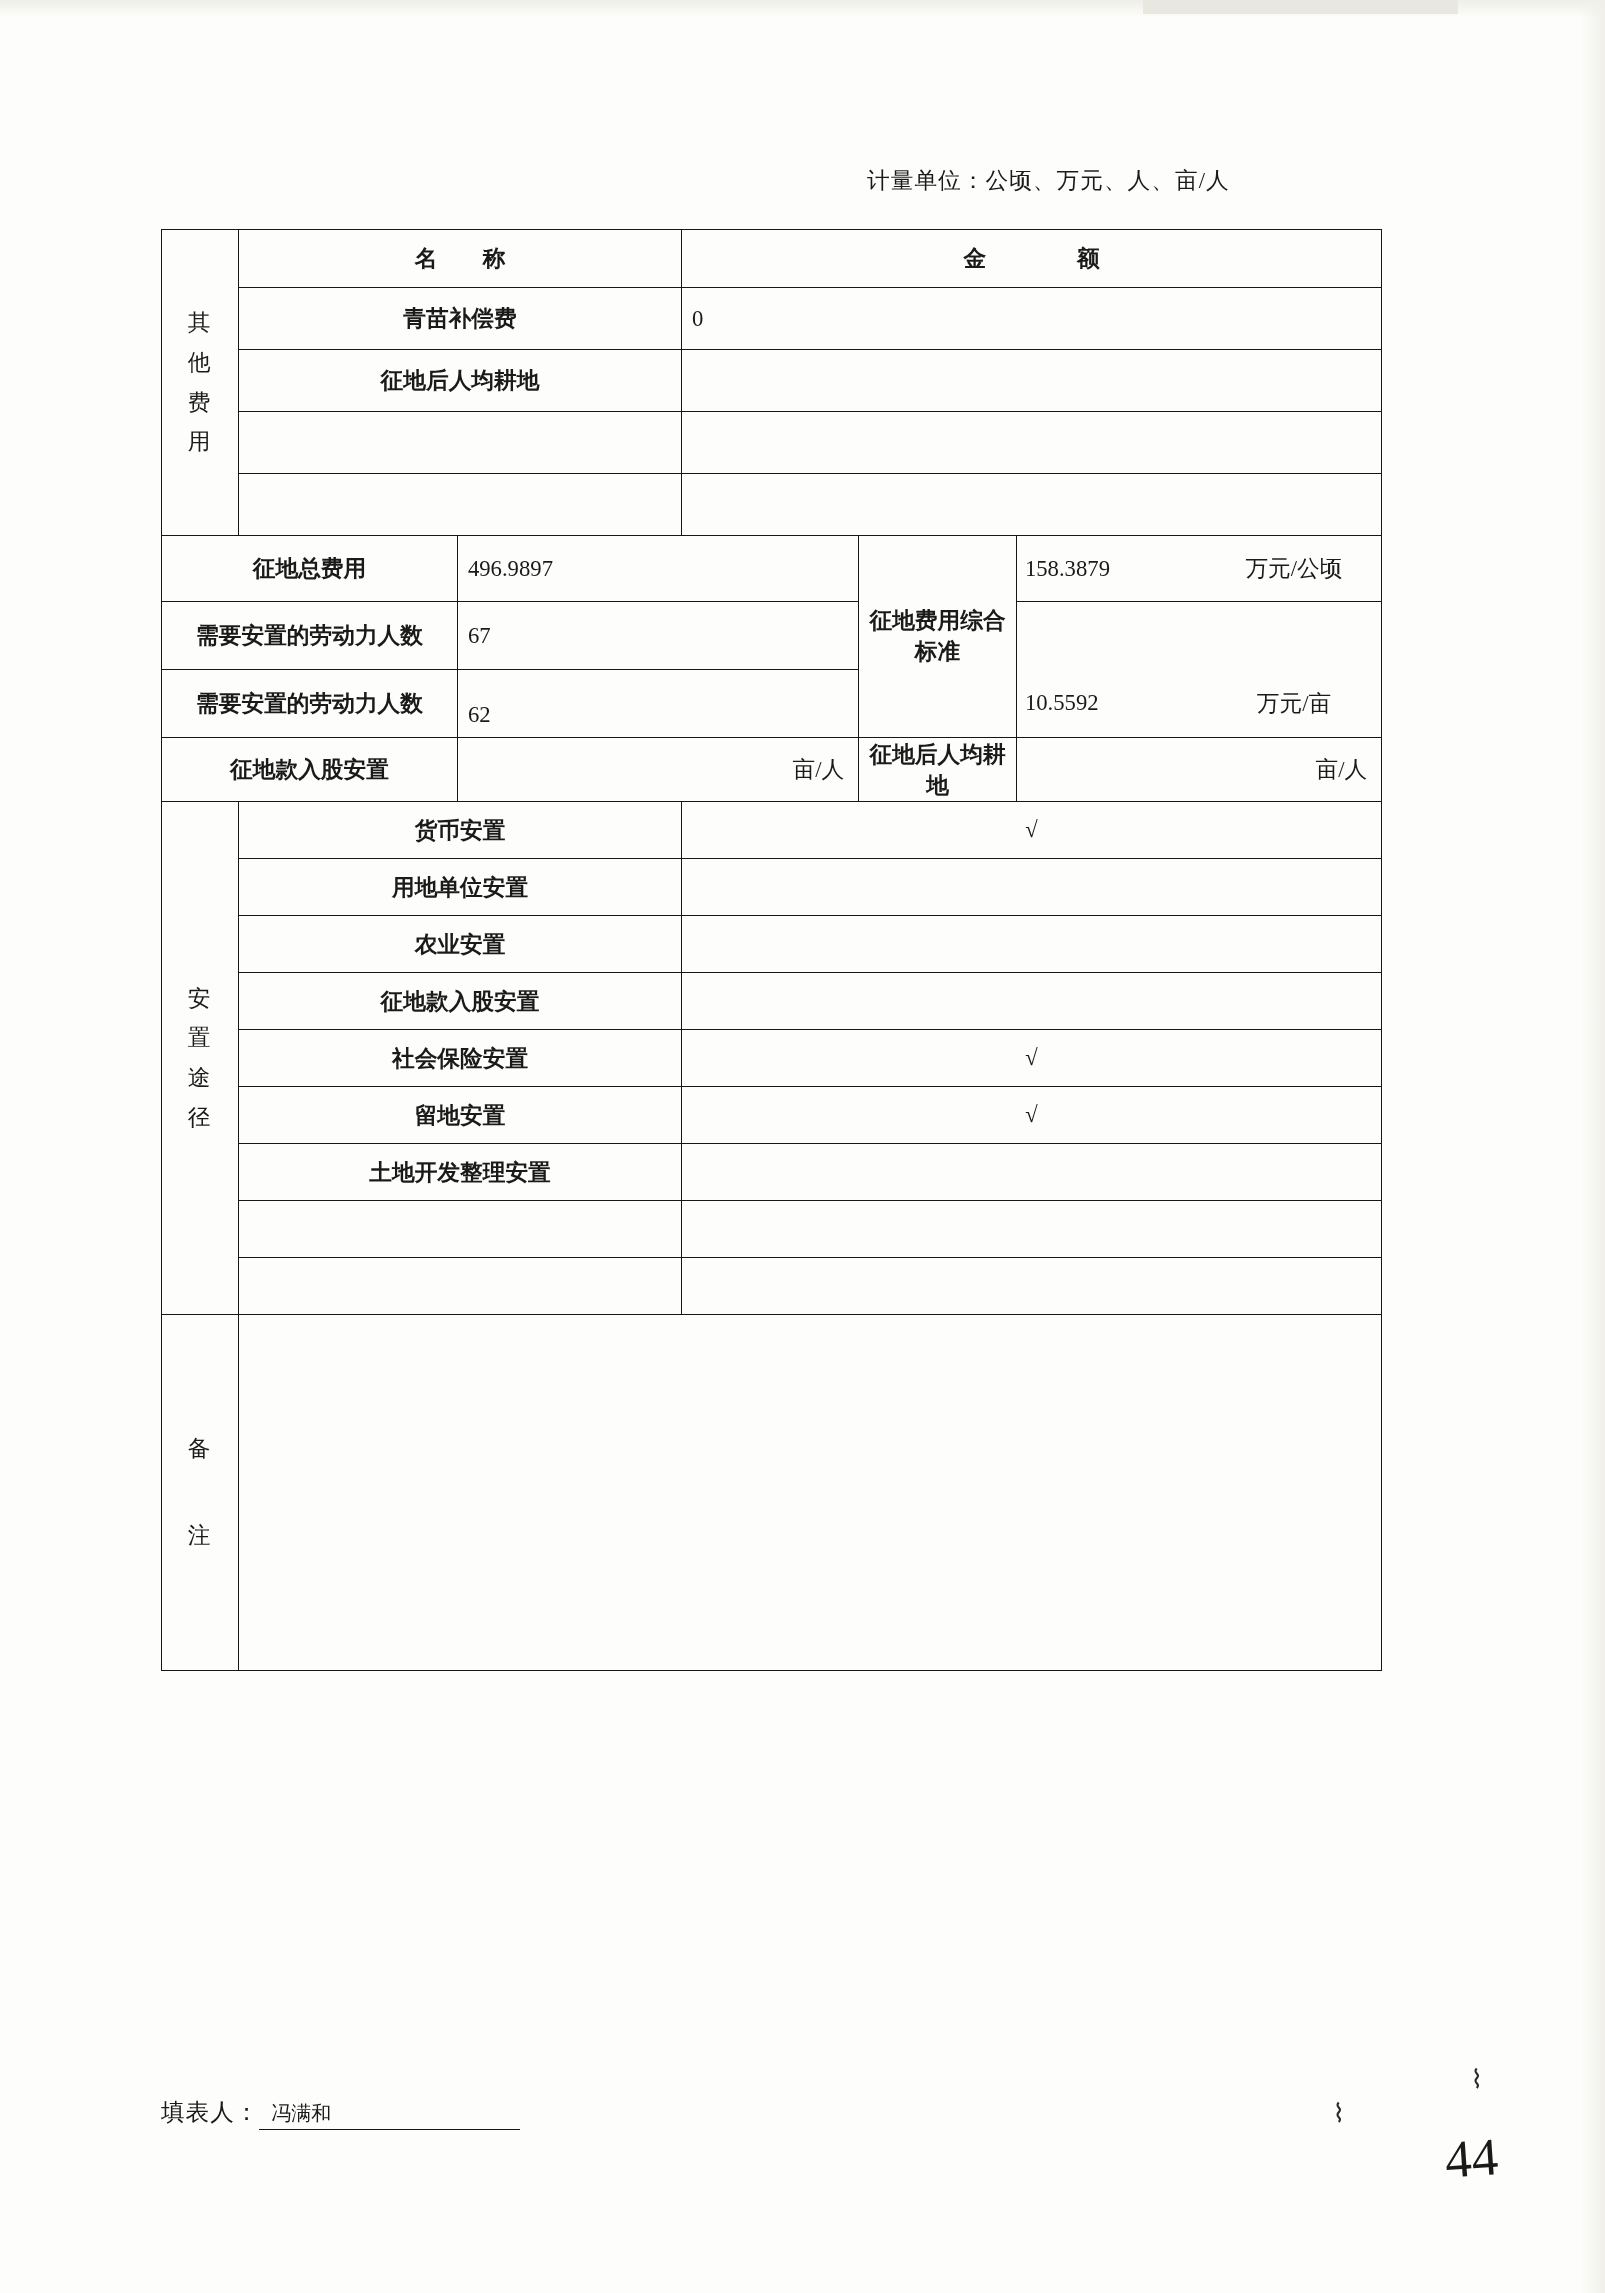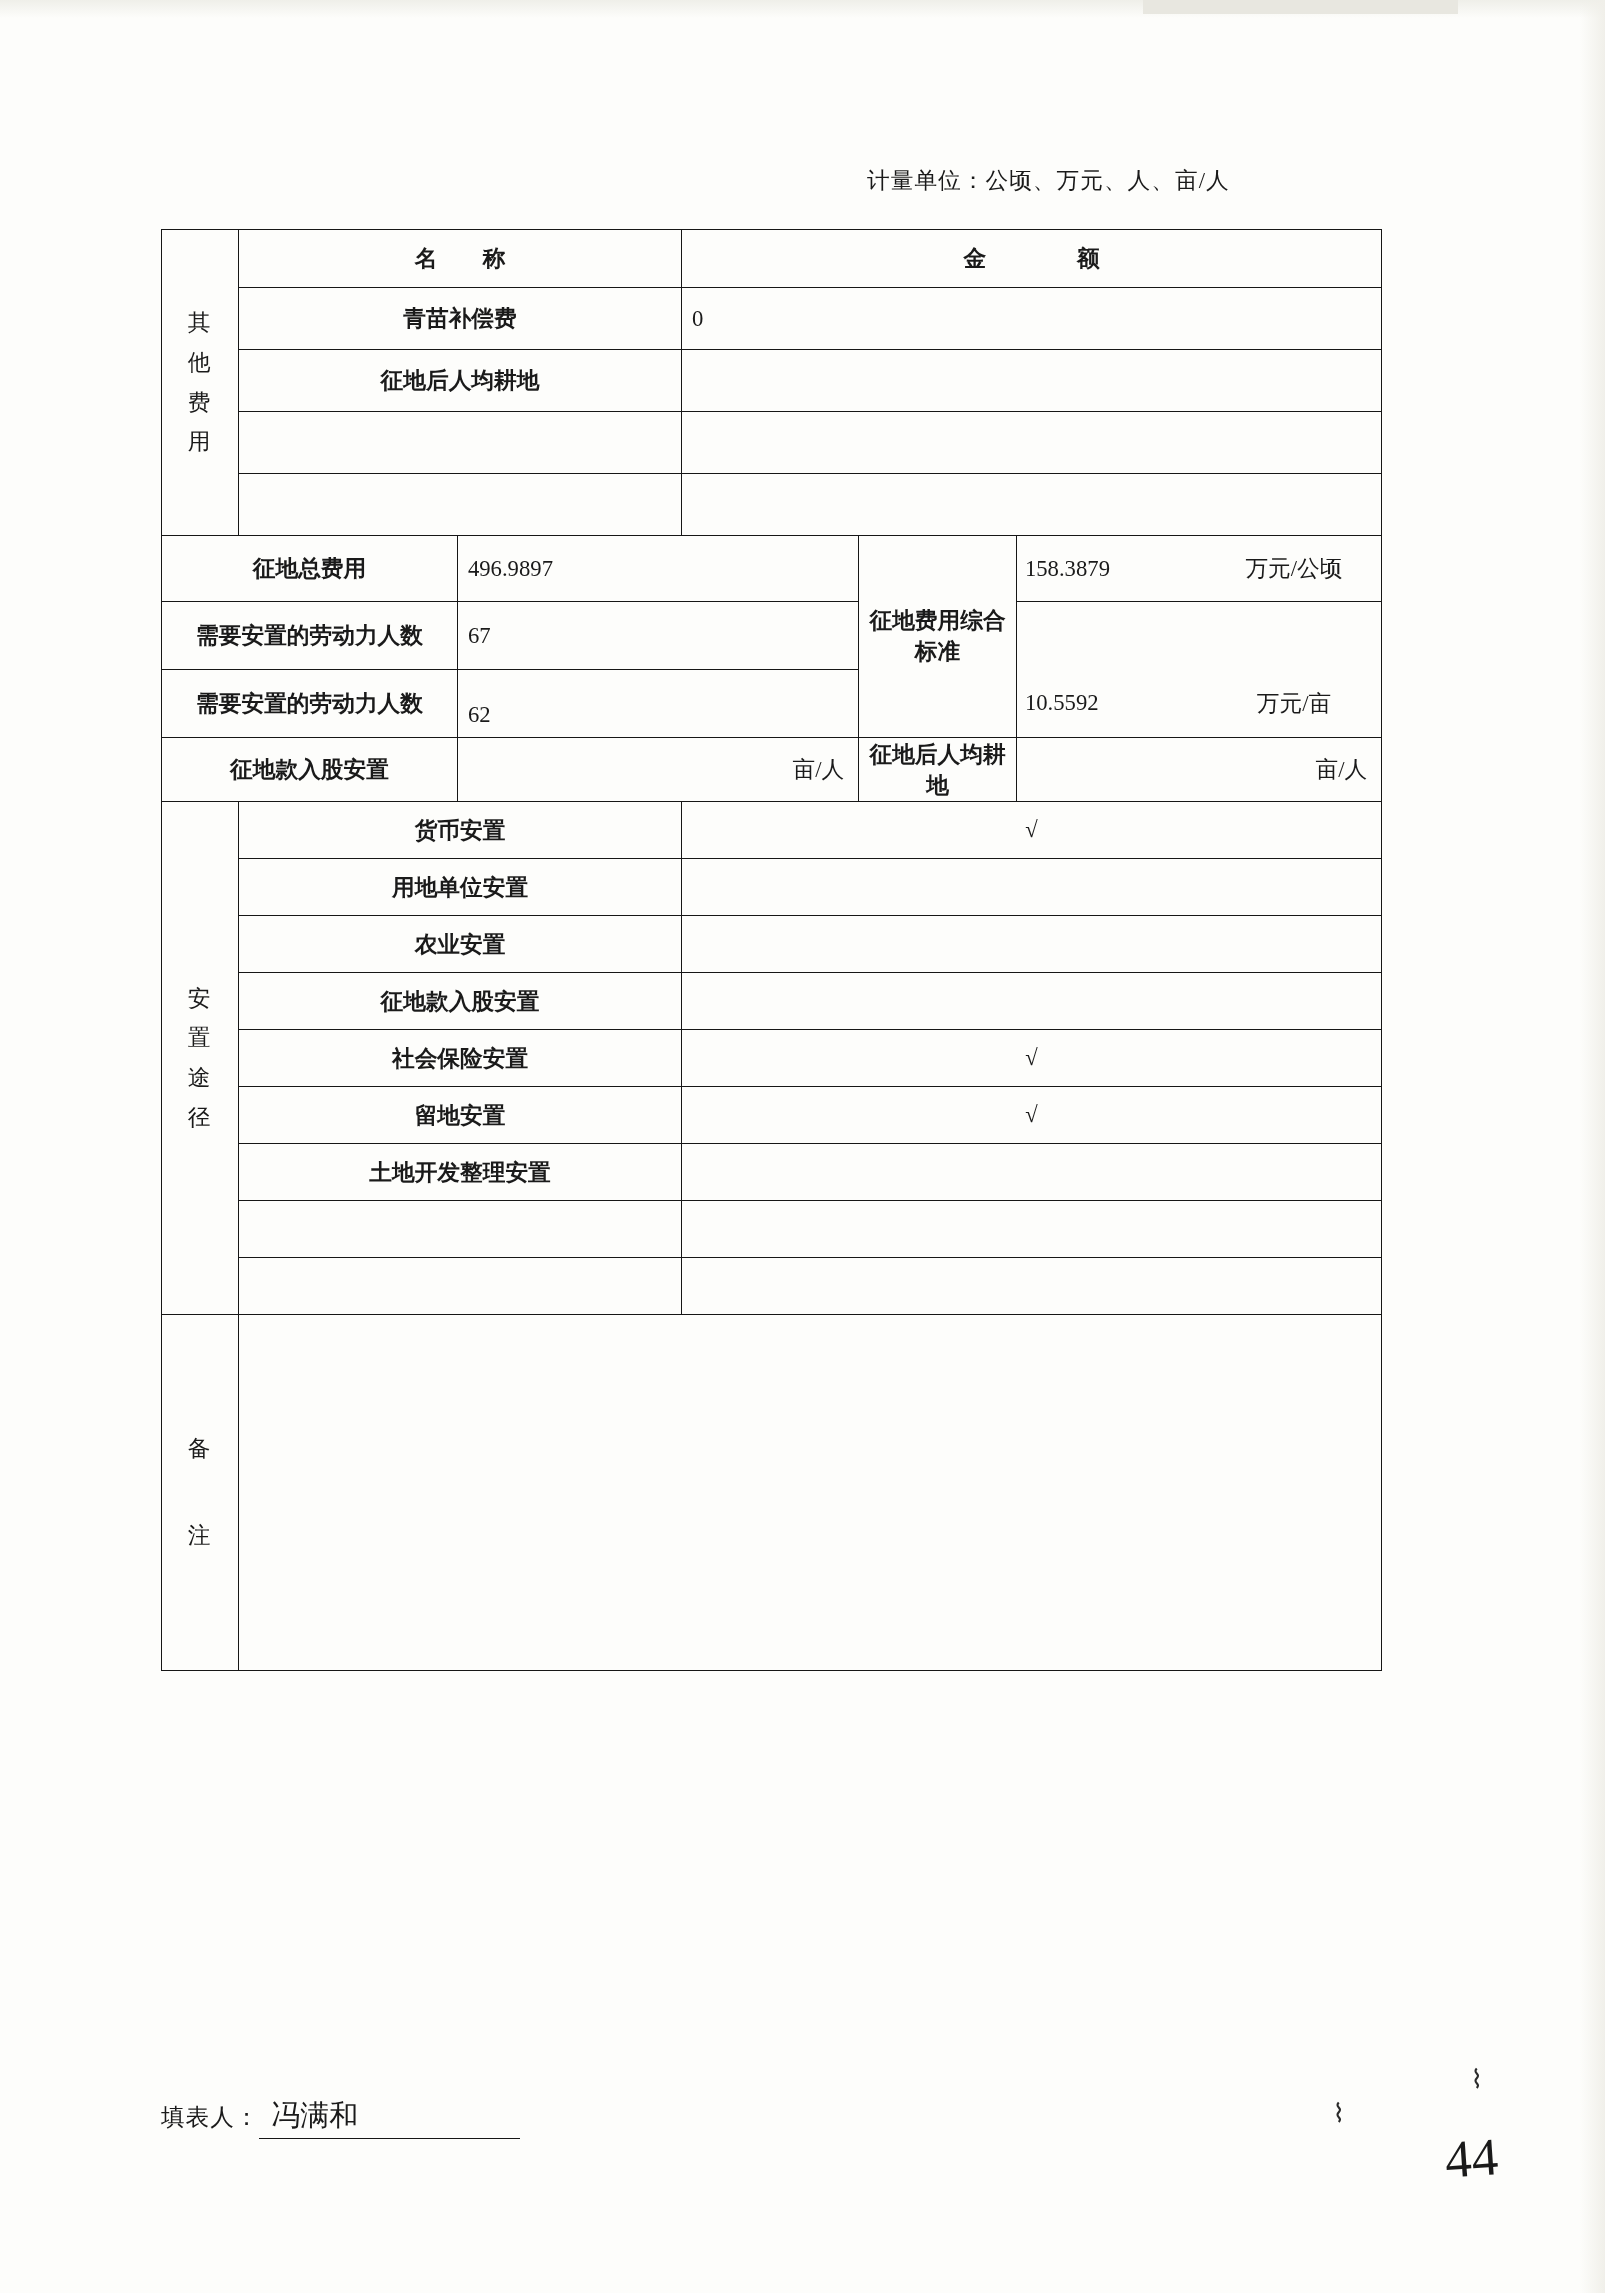--- a/index.html
+++ b/index.html
@@ -107,21 +107,21 @@
     font-size: 23.6px;
   }
   .footer .label {
     letter-spacing: 1px;
   }
   .footer .name {
     display: inline-block;
     min-width: 241px;
     border-bottom: 1.5px solid #161616;
     padding: 0 7.9px 2px 11.8px;
-    font-size: 29px;
+    font-size: 20px;
   }
   .page-number {
     position: absolute;
     right: 108px;
     top: 2128px;
     font-size: 53px;
     font-family: "Liberation Serif", serif;
     color: #1a1a1a;
     transform: rotate(-4deg);
   }

